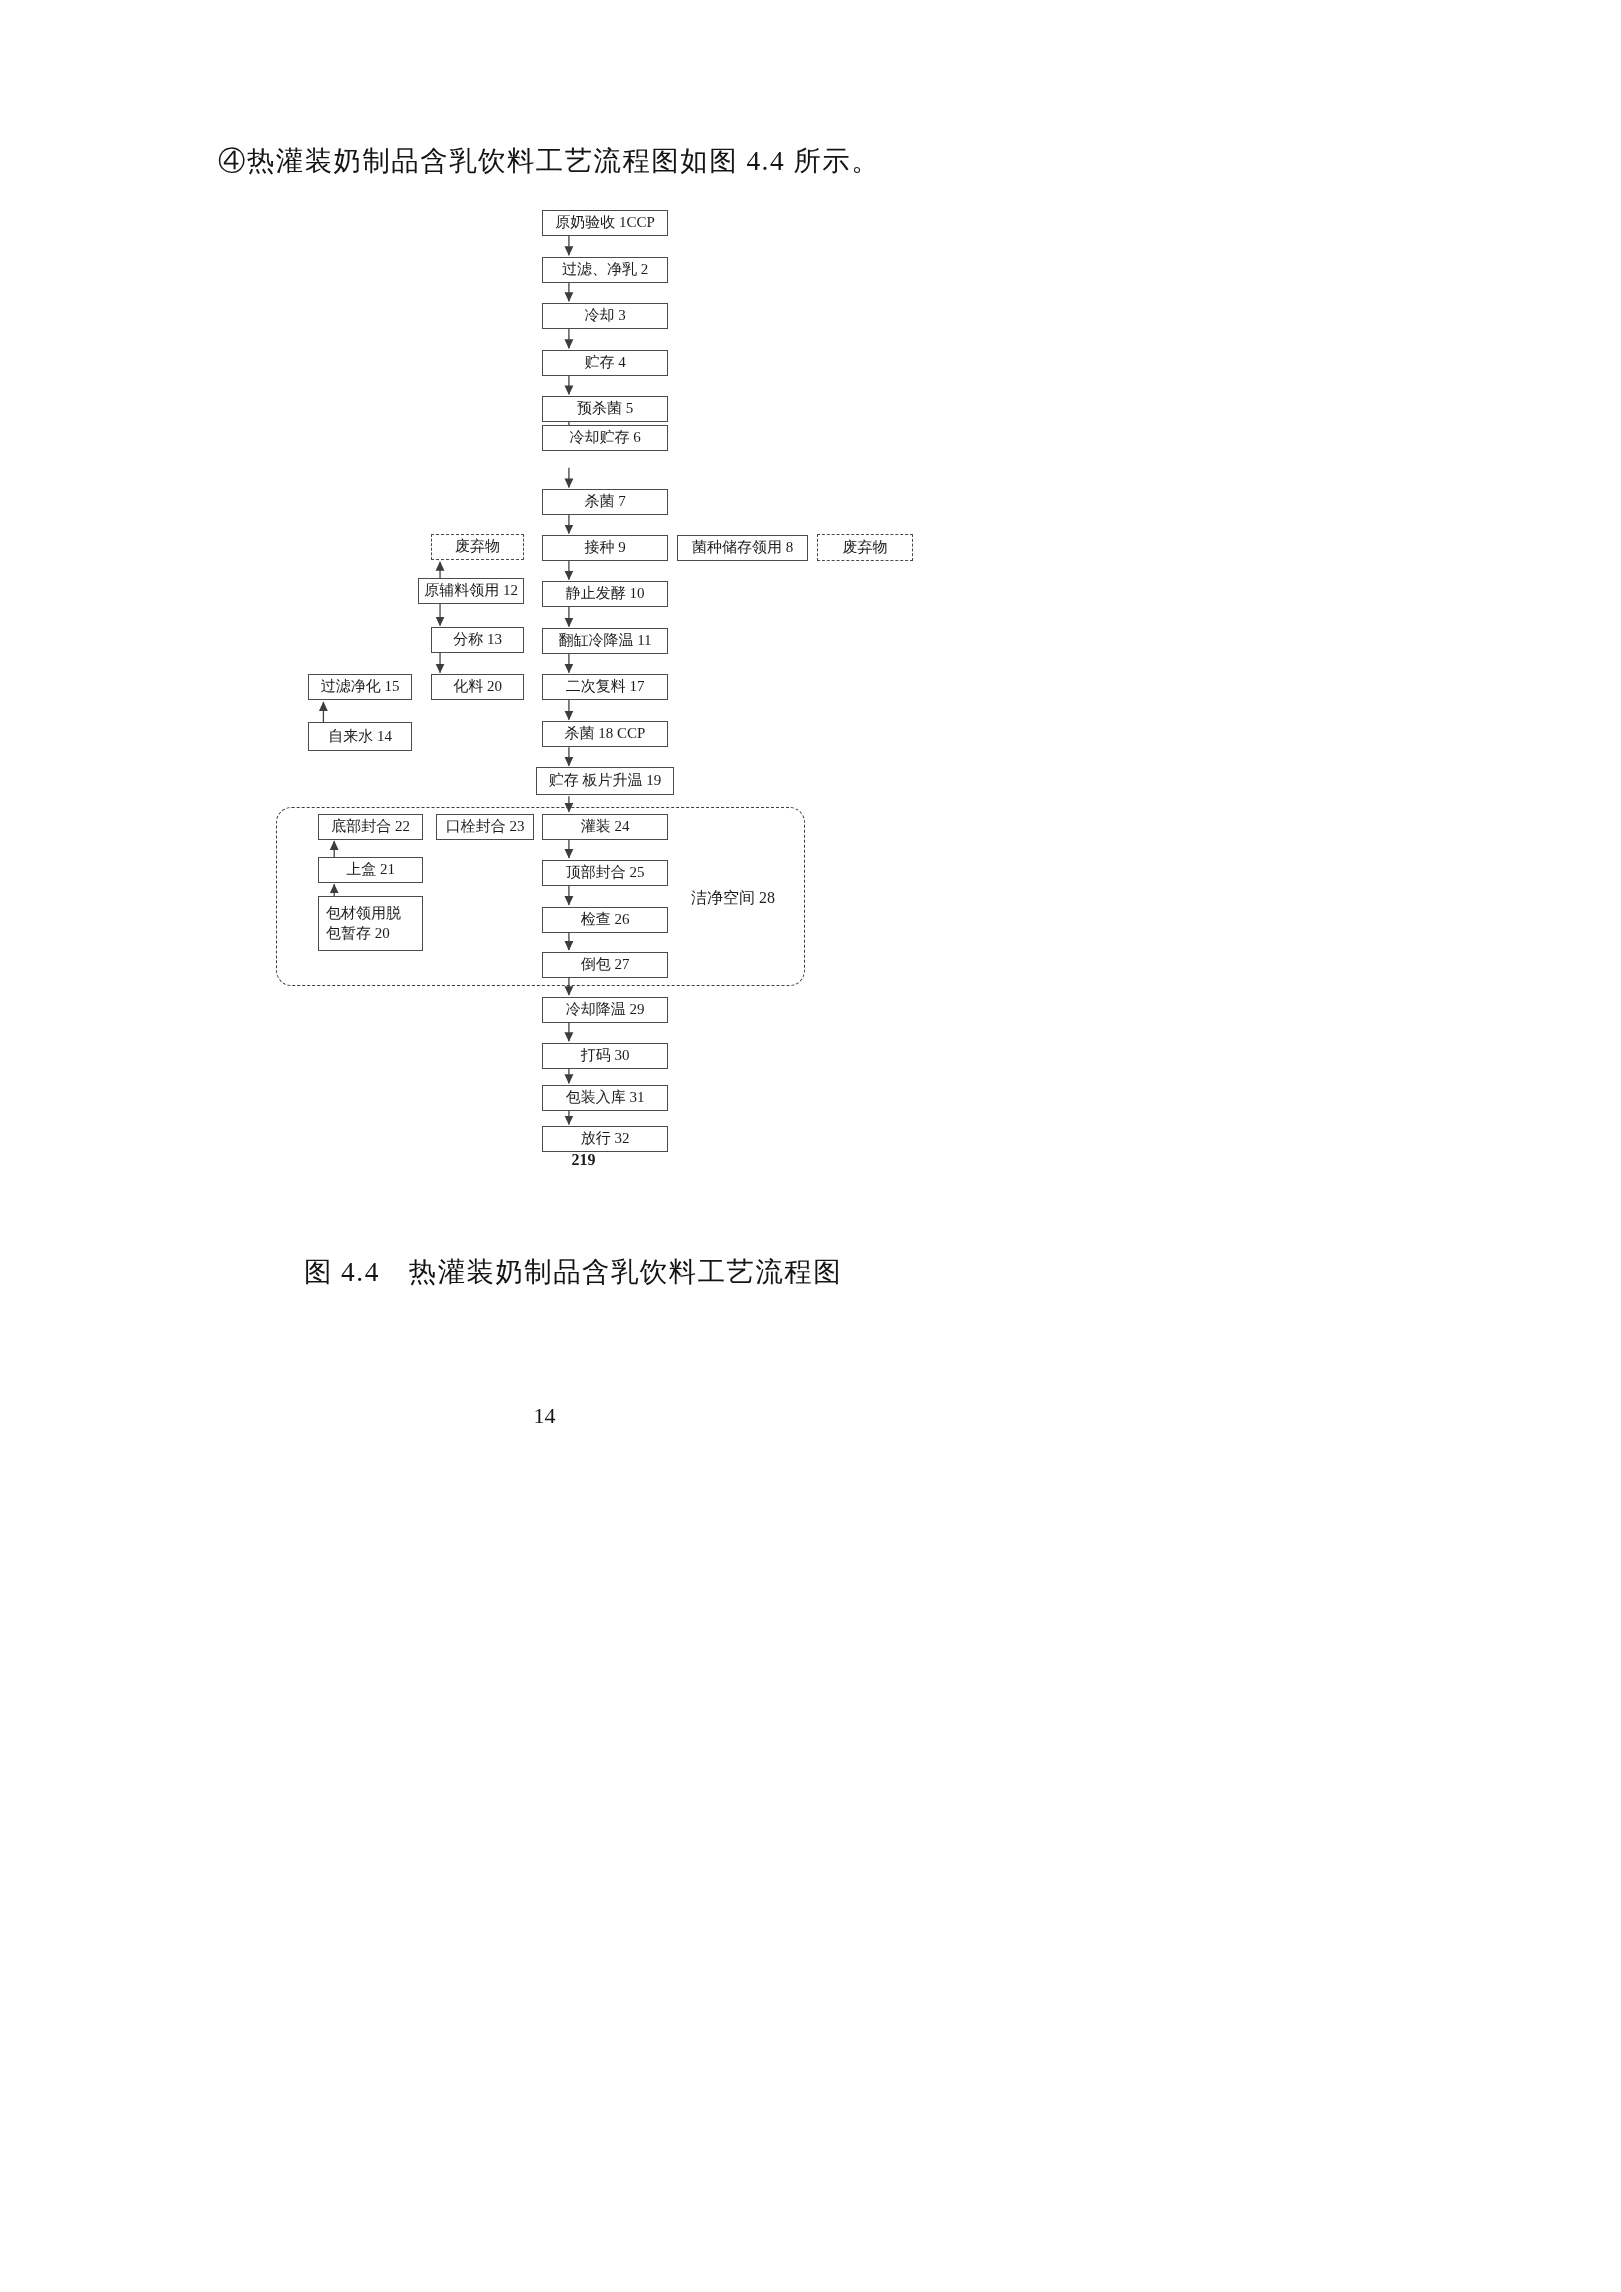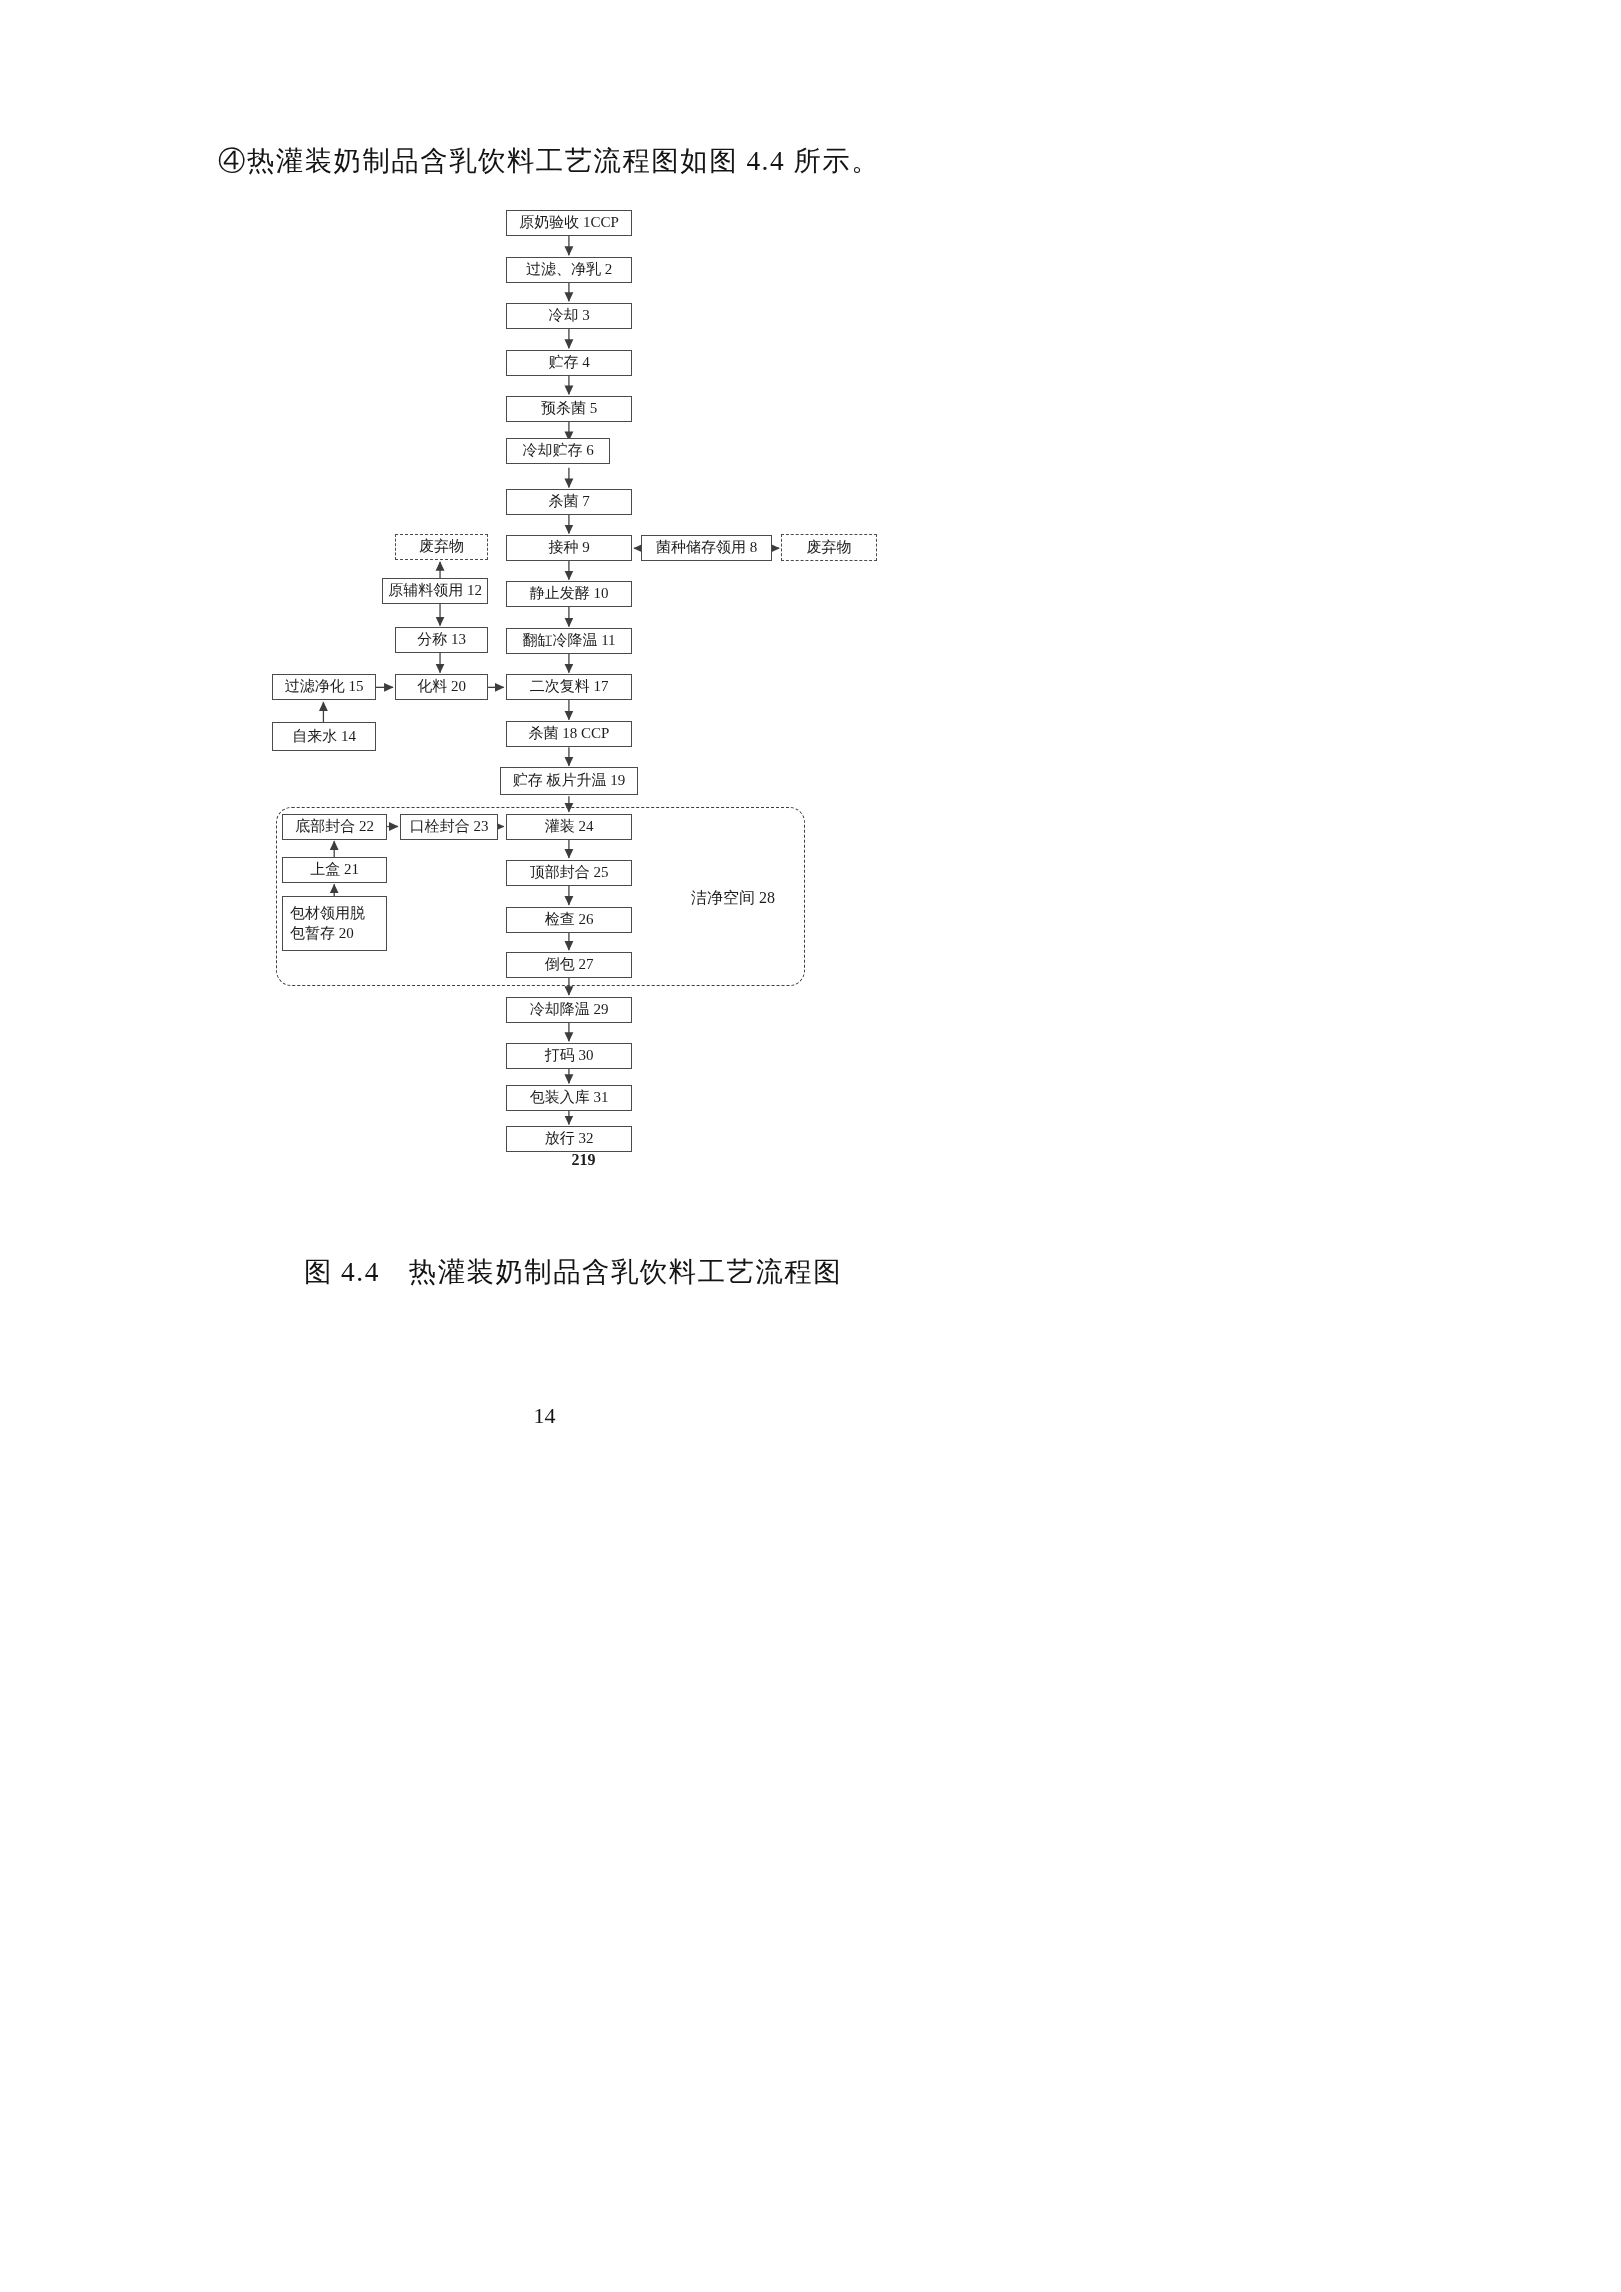--- a/index.html
+++ b/index.html
@@ -9,21 +9,21 @@
     position:relative; width:1621px; height:2293px; margin:0 auto;
     background:#ffffff; overflow:hidden;
   }
   .heading {
     position:absolute; left:218px; top:143px;
     font-size:27.4px; letter-spacing:1.5px; color:#141414;
   }
   .node {
     position:absolute; border:1px solid #4b4b4b; background:#ffffff;
     display:flex; align-items:center; justify-content:center;
-    font-size:15px; line-height:1.15; text-align:center; color:#1c1c1c;
+    font-size:15px; line-height:1.15; text-align:center; color:#1c1c1c;margin-left:36px;
   }
   .node.dashed { border-style:dashed; }
   .node.thick  { border-width:1.5px; }
   .node.two-line {
     flex-direction:column; align-items:flex-start; justify-content:center;
     padding-left:6.9px; row-gap:2px; text-align:left;
   }
   .cleanroom {
     position:absolute; border:1.6px dashed #3f3f3f; border-radius:15.7px;
     background:transparent;
@@ -97,21 +97,21 @@
   </svg>
 
   <div class="cleanroom" style="left:276px;top:807px;width:529px;height:179px"></div>
   <div class="cleanroom-label" style="left:691px;top:888px">洁净空间 28</div>
 
   <div class="node" style="left:506px;top:210px;width:126px;height:25.5px">原奶验收 1CCP</div>
   <div class="node" style="left:506px;top:257px;width:126px;height:25.5px">过滤、净乳 2</div>
   <div class="node" style="left:506px;top:303px;width:126px;height:25.5px">冷却 3</div>
   <div class="node" style="left:506px;top:350px;width:126px;height:25.5px">贮存 4</div>
   <div class="node" style="left:506px;top:396px;width:126px;height:25.5px">预杀菌 5</div>
-  <div class="node" style="left:506px;top:438px;width:104px;height:25.5px">冷却贮存 6</div>
+  <div class="node" style="left:506px;top:425px;width:126px;height:25.5px">冷却贮存 6</div>
   <div class="node" style="left:506px;top:489px;width:126px;height:25.5px">杀菌 7</div>
   <div class="node" style="left:506px;top:535px;width:126px;height:25.5px">接种 9</div>
   <div class="node" style="left:506px;top:581px;width:126px;height:25.5px">静止发酵 10</div>
   <div class="node" style="left:506px;top:628px;width:126px;height:25.5px">翻缸冷降温 11</div>
   <div class="node" style="left:506px;top:674px;width:126px;height:25.5px">二次复料 17</div>
   <div class="node" style="left:506px;top:721px;width:126px;height:25.5px">杀菌 18 CCP</div>
   <div class="node thick" style="left:500px;top:767px;width:138px;height:28px">贮存 板片升温 19</div>
   <div class="node" style="left:506px;top:814px;width:126px;height:25.5px">灌装 24</div>
   <div class="node" style="left:506px;top:860px;width:126px;height:25.5px">顶部封合 25</div>
   <div class="node" style="left:506px;top:907px;width:126px;height:25.5px">检查 26</div>

